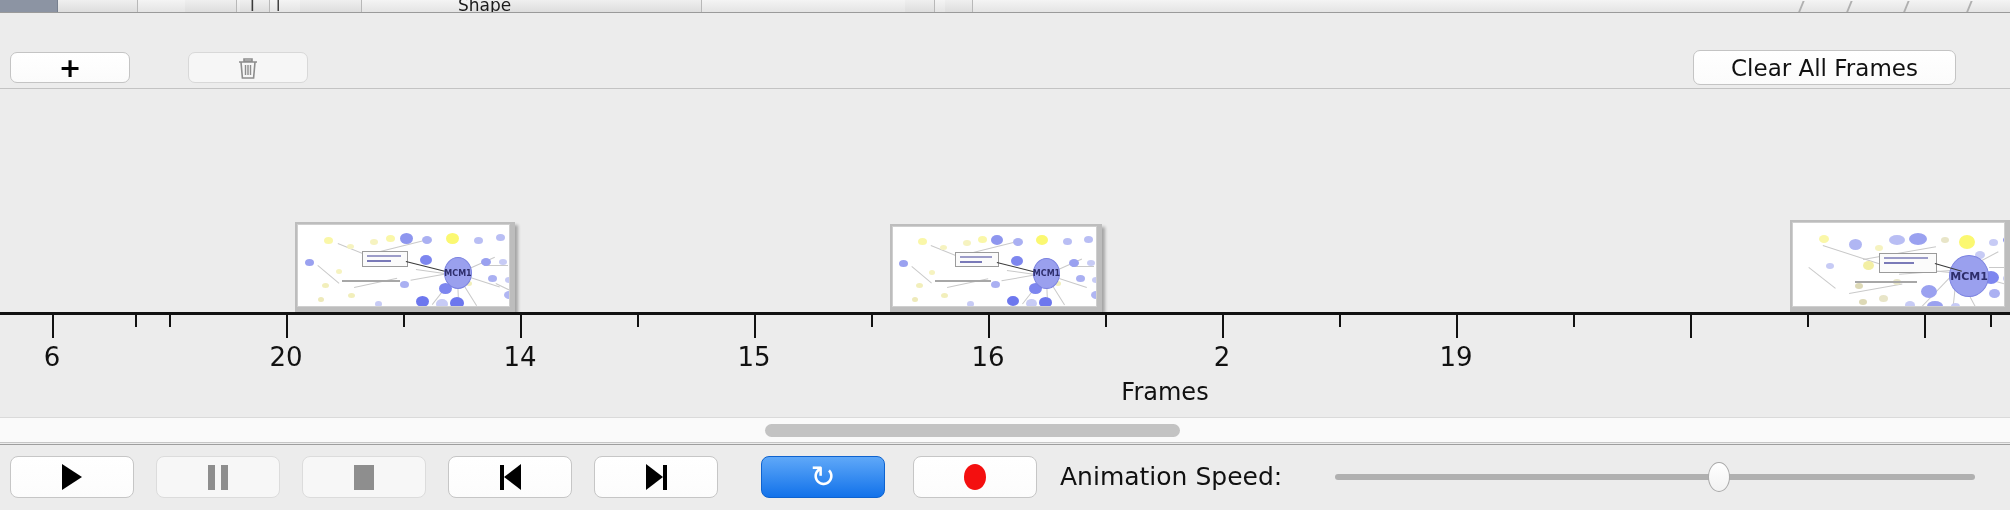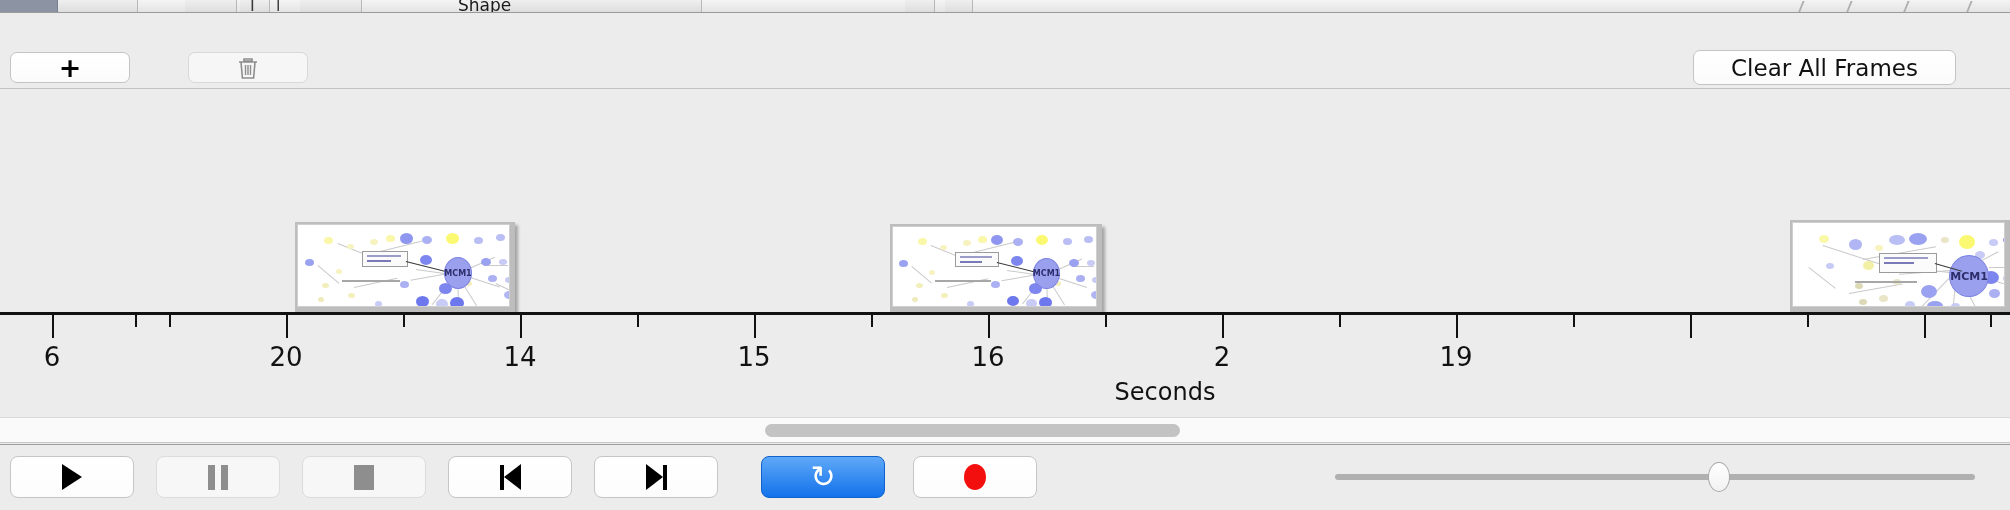--- a/index.html
+++ b/index.html
@@ -410,21 +410,21 @@
     <div class="tick minor" style="left:1990px;"></div>
 
     <div class="tick-label" style="left:52px;">6</div>
     <div class="tick-label" style="left:286px;">20</div>
     <div class="tick-label" style="left:520px;">14</div>
     <div class="tick-label" style="left:754px;">15</div>
     <div class="tick-label" style="left:988px;">16</div>
     <div class="tick-label" style="left:1222px;">2</div>
     <div class="tick-label" style="left:1456px;">19</div>
 
-    <div class="axis-title" style="left:1165px;">Seconds</div>
+    <div class="axis-title" style="left:1165px;">Frames</div>
   </div>
 
   <div class="hscroll">
     <div class="hthumb" style="left:765px;width:415px;"></div>
   </div>
 
   <div class="playbar">
     <div class="pbtn" style="left:10px;">
       <span class="ic-play"></span>
     </div>
@@ -449,20 +449,21 @@
           <span class="bar"></span>
       </span>
     </div>
     <div class="pbtn active" style="left:761px;">
       <span class="ic-loop">↻</span>
     </div>
     <div class="pbtn" style="left:913px;">
       <span class="ic-rec"></span>
     </div>
 
+    <div class="speed-label" style="left:1060px;">Animation Speed:</div>
 
     <div class="slider" style="left:1335px;width:640px;">
       <div class="slider-track"></div>
       <div class="slider-knob" style="left:60%;"></div>
     </div>
   </div>
 
 </div>
 
 </body></html>

